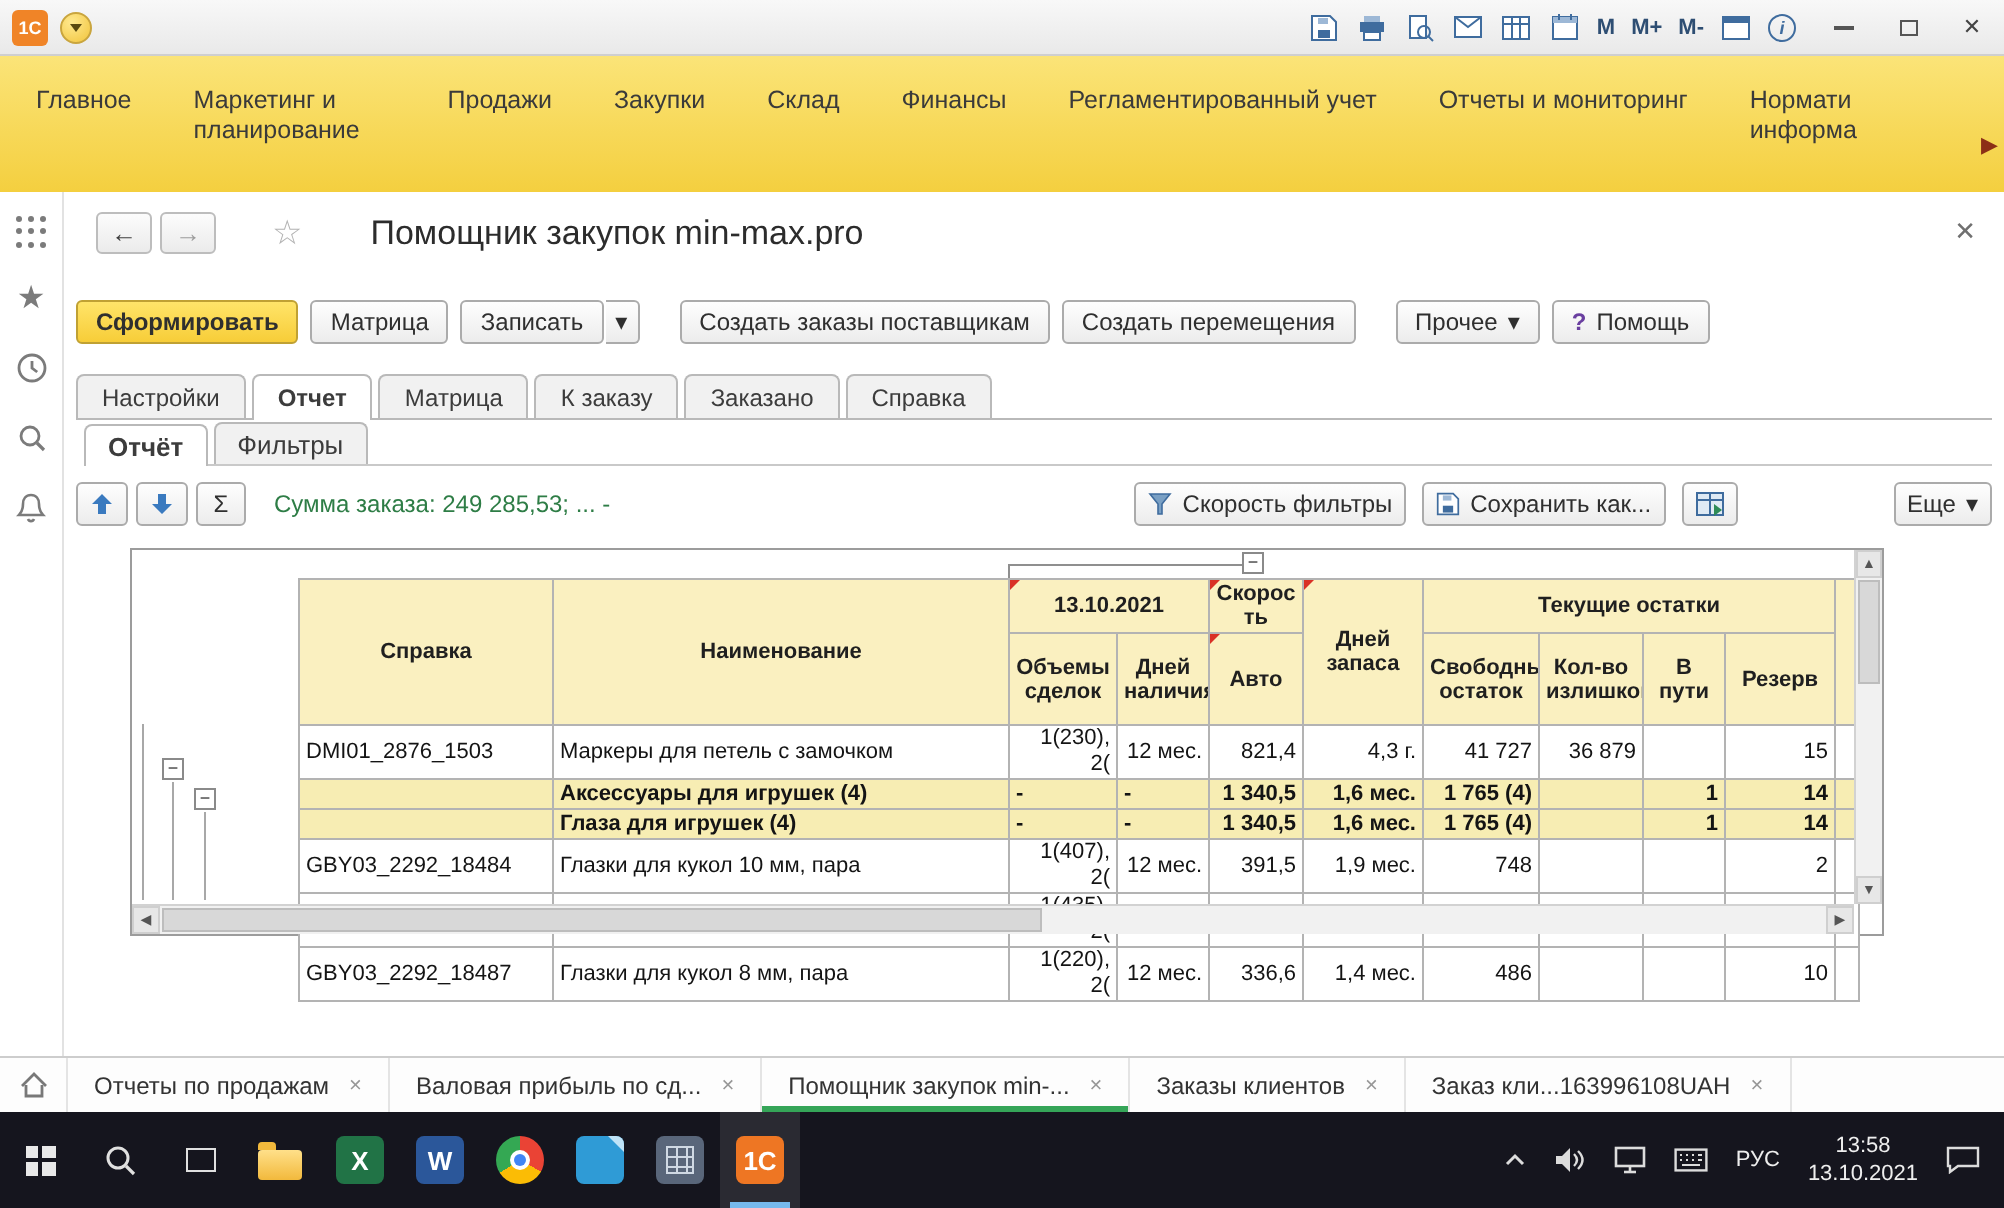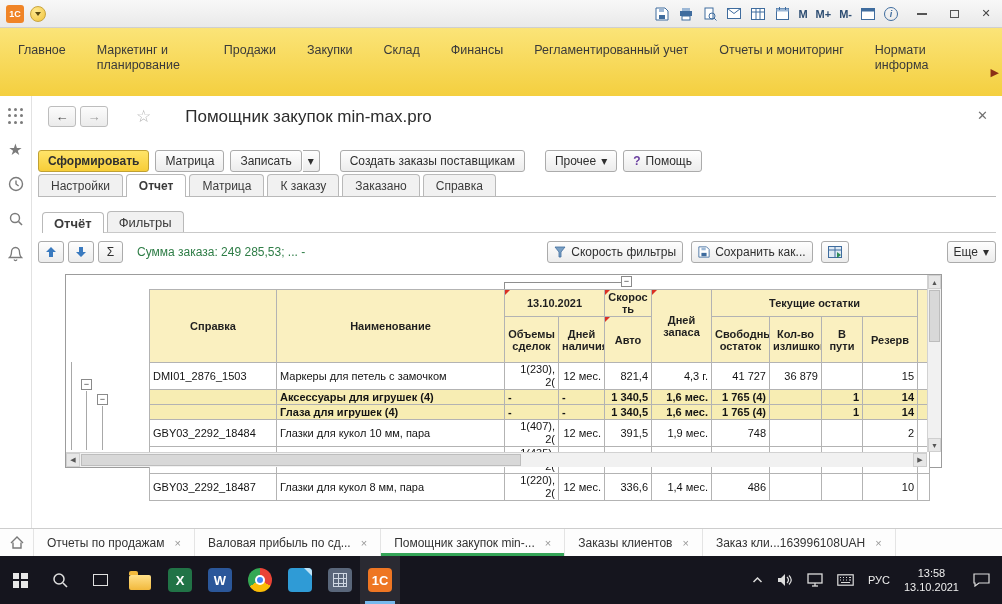--- a/index.html
+++ b/index.html
@@ -42,31 +42,31 @@
 .page-title{font-size:17px;color:#2c2c2c;margin-left:34px;white-space:nowrap}
 .page-close{position:absolute;right:14px;top:12px;color:#707070;font-size:13px}
 
 .actionrow{position:absolute;left:6px;top:54px;display:flex;align-items:center;gap:6px}
 .btn{height:22px;border:1px solid #ababab;border-radius:3px;background:linear-gradient(#fefefe,#ececec);padding:0 9px;font-size:12px;display:inline-flex;align-items:center;gap:5px;color:#2f2f2f;white-space:nowrap}
 .btn.primary{background:linear-gradient(#ffe469,#f7cd38);border-color:#c0a133;font-weight:bold}
 .btn.caret{width:17px;padding:0;justify-content:center;margin-left:-5px;border-left:none;border-radius:0 3px 3px 0}
 .btn .q{font-weight:bold;color:#6a3fa0}
 .gap8{width:8px}
 
-.tabs{position:absolute;left:6px;top:76px;width:958px;height:25px;display:flex;align-items:flex-end;border-bottom:1px solid #b9b9b9}
+.tabs{position:absolute;left:6px;top:89px;width:958px;height:25px;display:flex;align-items:flex-end;border-bottom:1px solid #b9b9b9}
 .tab{border:1px solid #b9b9b9;border-bottom:none;border-radius:4px 4px 0 0;background:#f1f1f1;padding:4px 12px 3px;margin-right:3px;font-size:12px;color:#3c3c3c}
 .tab.active{background:#fff;font-weight:bold;margin-bottom:-1px;padding-bottom:4px}
 .subtabs{position:absolute;left:10px;top:114px;width:954px;height:23px;display:flex;align-items:flex-end;border-bottom:1px solid #c9c9c9}
 .subtabs .tab{font-size:13px;padding:3px 11px 2px}
 
 .toolbar{position:absolute;left:6px;top:143px;right:6px;height:26px;display:flex;align-items:center;gap:4px}
 .tbtn{height:22px;min-width:25px;border:1px solid #ababab;border-radius:3px;background:linear-gradient(#fefefe,#ececec);display:inline-flex;align-items:center;justify-content:center;gap:5px;padding:0 6px;font-size:12px;color:#2f2f2f;white-space:nowrap}
 .sum-link{color:#2e7d46;margin-left:10px;font-size:12px;white-space:nowrap}
 .tb-right{margin-left:auto;display:flex;align-items:center;gap:8px}
-.more-gap{margin-left:90px}
+.more-gap{margin-left:70px}
 
 
 .report-grid{position:absolute;left:33px;top:178px;width:877px;height:194px;border:1px solid #9c9c9c;background:#fff}
 .colstrip{position:absolute;left:83px;top:0;width:766px;height:14px;background:#fff}
 .bracket{position:absolute;left:355px;top:7px;width:124px;height:1px;background:#8f8f8f}
 .bracket-tick{position:absolute;left:355px;top:7px;width:1px;height:7px;background:#8f8f8f}
 .colbox{position:absolute;left:472px;top:1px}
 .tbox{width:11px;height:11px;border:1px solid #8a8a8a;background:#fff;font-size:9px;line-height:9px;text-align:center;color:#333;display:block}
 .grid{position:absolute;left:83px;top:14px;width:780px;border-collapse:collapse;table-layout:fixed;font-size:11px}
 .grid th,.grid td{border:1px solid #b3b3b3;overflow:hidden;padding:0 3px}
@@ -282,20 +282,23 @@
     <span class="btn">
         <span>Записать</span>
       </span>
     <span class="btn caret">
         <span>▾</span>
       </span>
     <span class="gap8"></span>
     <span class="btn">
         <span>Создать заказы поставщикам</span>
       </span>
+    <span class="btn">
+        <span>Создать перемещения</span>
+      </span>
     <span class="gap8"></span>
     <span class="btn">
         <span>Прочее</span>
         <span>▾</span>
       </span>
     <span class="btn">
         <span class="q">?</span>
         <span>Помощь</span>
       </span>
   </div>

